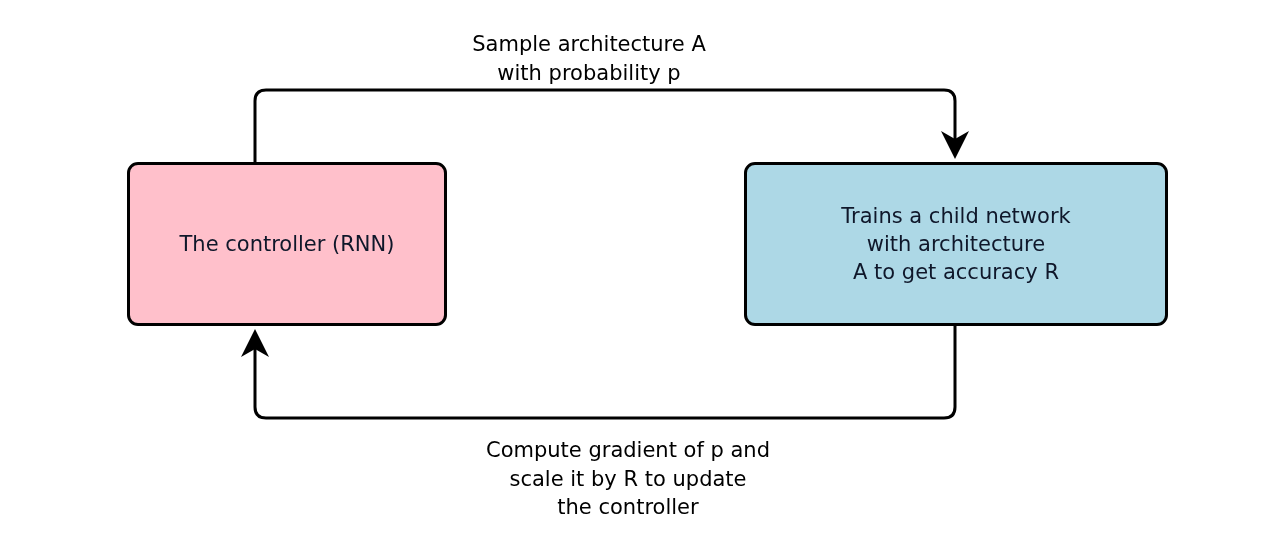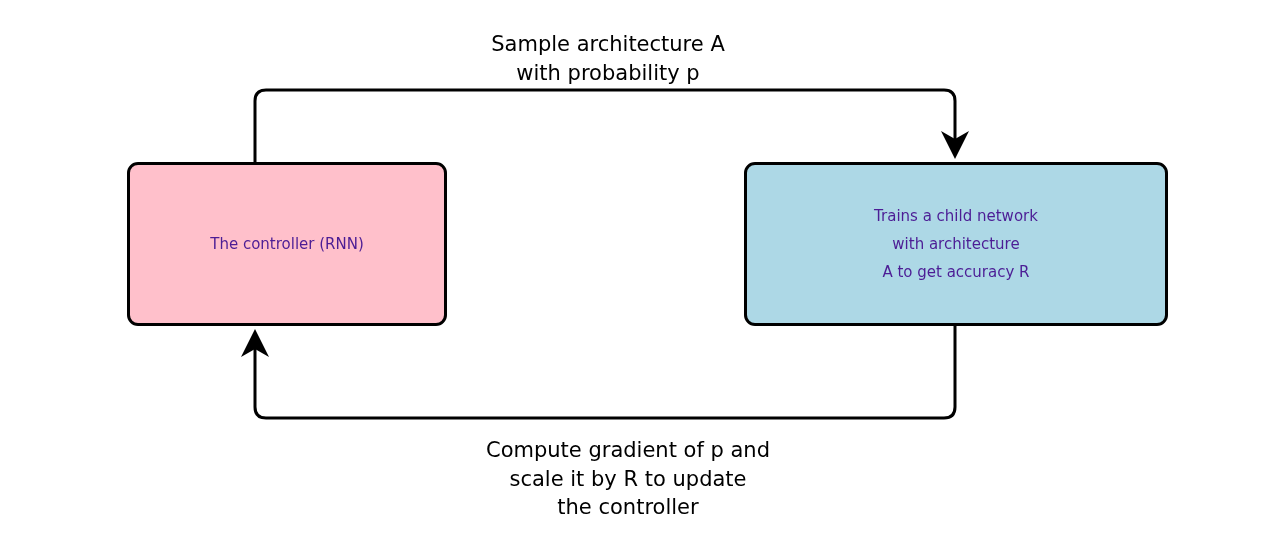--- a/index.html
+++ b/index.html
@@ -24,23 +24,23 @@
   }
   .node {
     position: absolute;
     box-sizing: border-box;
     border: 3px solid #000000;
     border-radius: 11px;
     display: flex;
     align-items: center;
     justify-content: center;
     text-align: center;
-    font-size: 15px;
+    font-size: 21px;
     line-height: 28px;
-    color: #4c1d95;
+    color: #0f172a;
     white-space: pre-line;
   }
   .node-controller {
     left: 95px;
     top: 162px;
     width: 320px;
     height: 164px;
     margin-left: 32px;
   }
   .node-child {
@@ -52,21 +52,21 @@
   .edge-label {
     position: absolute;
     width: 460px;
     text-align: center;
     font-size: 21px;
     line-height: 28.5px;
     color: #000000;
     white-space: pre-line;
   }
   .edge-label-top {
-    left: 378px;
+    left: 359px;
     top: 30px;
   }
   .edge-label-bottom {
     left: 398px;
     top: 436px;
   }
   .edge-path {
     fill: none;
     stroke: #000000;
     stroke-width: 3;

